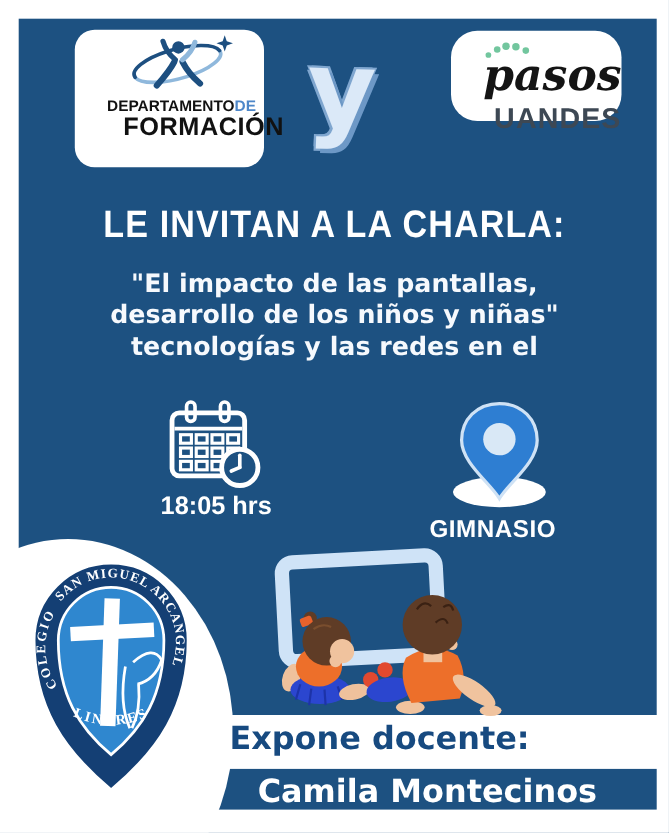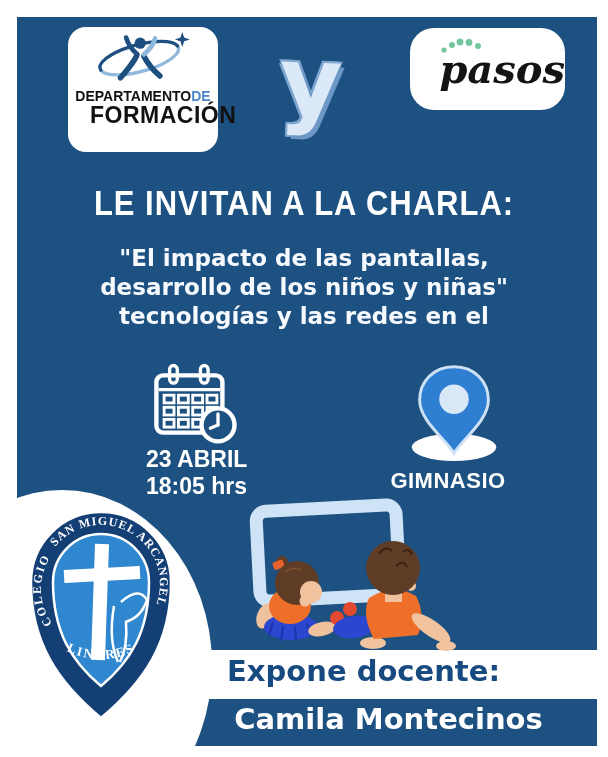--- a/index.html
+++ b/index.html
@@ -2,21 +2,21 @@
 <html><head>
 <meta charset="utf-8">
 <style>
   html,body{margin:0;padding:0;}
   body{width:608px;height:757px;background:#ffffff;font-family:"Liberation Sans",sans-serif;}
   .page{position:relative;width:608px;height:757px;background:#ffffff;overflow:hidden;}
   .bg-main{position:absolute;left:17px;top:17px;width:580px;height:633px;background:#1d5181;z-index:0;}
 
   
   .logo-box{position:absolute;background:#fff;z-index:2;}
-  .logo-formacion{left:68px;top:27px;width:150px;height:125px;border-radius:18px;text-align:center;}
+  .logo-formacion{left:68px;top:27px;width:150px;height:125px;border-radius:18px;text-align:center;padding-left:22px;}
   .logo-formacion .fig{display:block;margin:4px auto 0 auto;}
   .lf-line1{font-size:14px;font-weight:bold;color:#111;letter-spacing:0px;line-height:15px;}
   .lf-line1 .de{color:#4d87c9;}
   .lf-line2{font-size:23px;font-weight:800;color:#111;line-height:23px;letter-spacing:0.5px;margin-left:22px;}
   .lf-line3{font-size:10.5px;font-weight:bold;color:#2f6fae;line-height:13px;letter-spacing:0.2px;}
   .logo-y{position:absolute;left:263px;top:26px;width:95px;height:118px;z-index:2;
     font-family:"DejaVu Sans",sans-serif;font-weight:bold;font-size:96px;line-height:112px;text-align:center;
     color:#dbe9f8;transform:rotate(2deg);
     text-shadow:4px 4px 0 #6d98c6,-2px -2px 0 #7fa6cf,2px -2px 0 #7fa6cf,-2px 2px 0 #7fa6cf;}
   .logo-pasos{left:410px;top:28px;width:155px;height:82px;border-radius:24px;text-align:right;}
@@ -39,23 +39,23 @@
   .event-location{position:absolute;left:368px;top:468px;width:160px;text-align:center;z-index:2;
     color:#fff;font-weight:bold;font-size:22px;letter-spacing:0.5px;}
 
   
   .illustration{position:absolute;left:233px;top:494px;z-index:2;}
 
   
   .white-blob{position:absolute;left:-88px;top:490px;width:300px;height:350px;border-radius:50%;
     background:#ffffff;z-index:3;}
   .shield{position:absolute;left:26px;top:510px;z-index:4;}
-  .speaker-label{position:absolute;left:190px;top:654px;width:310px;text-align:right;z-index:5;
+  .speaker-label{position:absolute;left:190px;top:654px;width:310px;text-align:center;z-index:5;
     font-family:"DejaVu Sans",sans-serif;color:#174a80;font-weight:bold;font-size:29px;}
-  .name-bar{position:absolute;left:150px;top:699px;width:447px;height:47px;background:#1d5181;z-index:2;}
+  .name-bar{position:absolute;left:150px;top:699px;width:447px;height:37px;background:#1d5181;z-index:2;}
   .name-bar .name{position:absolute;left:40px;right:10px;top:0;text-align:center;line-height:41px;
     font-family:"DejaVu Sans",sans-serif;color:#ffffff;font-weight:bold;font-size:29px;}
 </style>
 </head>
 <body>
 
 <div class="page">
   <div class="bg-main"></div>
 
   <div class="logo-box logo-formacion">
@@ -77,20 +77,21 @@
 
   <div class="logo-box logo-pasos">
     <svg class="pasos-dots" width="44" height="16" viewBox="0 0 44 16">
       <circle cx="4" cy="12" r="2.6" fill="#72c69e"></circle>
       <circle cx="12" cy="7" r="3" fill="#72c69e"></circle>
       <circle cx="20" cy="4" r="3.4" fill="#72c69e"></circle>
       <circle cx="29" cy="4.5" r="3.4" fill="#72c69e"></circle>
       <circle cx="38" cy="8" r="3" fill="#72c69e"></circle>
     </svg>
     <div class="pasos-script">pasos</div>
+    <div class="pasos-org">UANDES</div>
   </div>
 
   <div class="title">LE INVITAN A LA CHARLA:</div>
 
   <div class="quote">
     <div>"El impacto de las pantallas,</div>
     <div>desarrollo de los niños y niñas"</div>
     <div>tecnologías y las redes en el</div>
   </div>
 
@@ -110,21 +111,20 @@
         <rect x="50" y="41" width="9" height="7"></rect>
       <rect x="11" y="52" width="9" height="7"></rect>
         <rect x="24" y="52" width="9" height="7"></rect>
         <rect x="37" y="52" width="9" height="7"></rect>
     </g>
     <circle cx="60" cy="57" r="15" fill="#1d5181" stroke="#fff" stroke-width="4"></circle>
     <line x1="60" y1="57" x2="60" y2="47" stroke="#fff" stroke-width="3" stroke-linecap="round"></line>
     <line x1="60" y1="57" x2="53" y2="60" stroke="#fff" stroke-width="3" stroke-linecap="round"></line>
   </svg>
   <div class="event-datetime">
-    <div>23 ABRIL</div>
     <div>18:05 hrs</div>
   </div>
 
   <svg class="pin-icon" width="108" height="104" viewBox="0 0 110 104">
     <ellipse cx="55" cy="88" rx="43" ry="14" fill="#ffffff"></ellipse>
     <path d="M55,6 C76,6 90,21 90,40 C90,61 63,80 55,94 C47,80 20,61 20,40 C20,21 34,6 55,6 Z" fill="#2e7ed2" stroke="#cfe2f5" stroke-width="3"></path>
     <circle cx="55" cy="39" r="15" fill="#d9e8f6"></circle>
   </svg>
   <div class="event-location">GIMNASIO</div>
 

